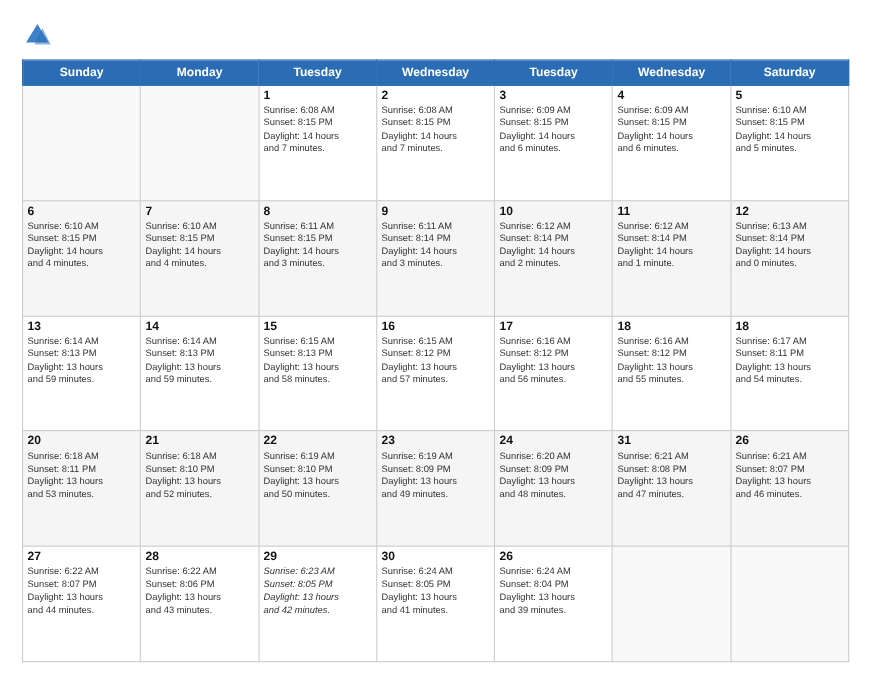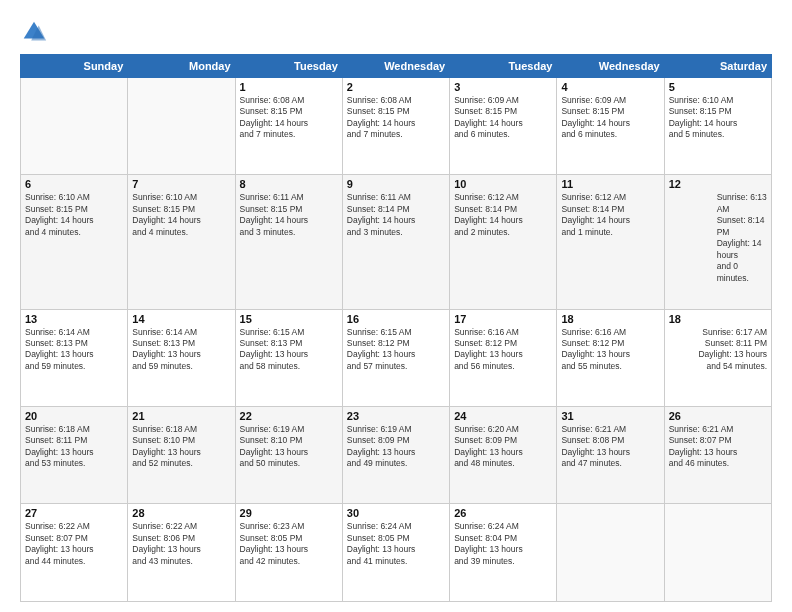--- a/index.html
+++ b/index.html
@@ -66,21 +66,21 @@
       border-collapse: collapse;
       width: 100%;
       table-layout: fixed;
     }
     .calendar th {
       background: #2a6db5;
       color: #fff;
       font-size: 11px;
       font-weight: bold;
       padding: 5px 4px;
-      text-align: right;
+      text-align: center;
       border: 1px solid #2a6db5;
     }
     .calendar td {
       border: 1px solid #ccc;
       vertical-align: top;
       padding: 3px 4px;
       font-size: 9px;
       color: #333;
       height: 82px;
     }
@@ -214,21 +214,21 @@
           </td>
           <td>
             <span class="day-num">11</span>
             <div class="day-info" style="white-space: pre-line;">Sunrise: 6:12 AM
 Sunset: 8:14 PM
 Daylight: 14 hours
 and 1 minute.</div>
           </td>
           <td>
             <span class="day-num">12</span>
-            <div class="day-info" style="white-space: pre-line; margin-left: 48px;">Sunrise: 6:13 AM
+            <div class="day-info" style="white-space: pre-line;">Sunrise: 6:13 AM
 Sunset: 8:14 PM
 Daylight: 14 hours
 and 0 minutes.</div>
           </td>
         </tr>
         <tr>
           <td>
             <span class="day-num">13</span>
             <div class="day-info" style="white-space: pre-line;">Sunrise: 6:14 AM
 Sunset: 8:13 PM
@@ -265,21 +265,21 @@
           </td>
           <td>
             <span class="day-num">18</span>
             <div class="day-info" style="white-space: pre-line;">Sunrise: 6:16 AM
 Sunset: 8:12 PM
 Daylight: 13 hours
 and 55 minutes.</div>
           </td>
           <td>
             <span class="day-num">18</span>
-            <div class="day-info" style="white-space: pre-line; text-align: right;">Sunrise: 6:17 AM
+            <div class="day-info" style="white-space: pre-line;">Sunrise: 6:17 AM
 Sunset: 8:11 PM
 Daylight: 13 hours
 and 54 minutes.</div>
           </td>
         </tr>
         <tr class="shaded-row">
           <td>
             <span class="day-num">20</span>
             <div class="day-info" style="white-space: pre-line;">Sunrise: 6:18 AM
 Sunset: 8:11 PM
@@ -339,21 +339,21 @@
           </td>
           <td>
             <span class="day-num">28</span>
             <div class="day-info" style="white-space: pre-line;">Sunrise: 6:22 AM
 Sunset: 8:06 PM
 Daylight: 13 hours
 and 43 minutes.</div>
           </td>
           <td>
             <span class="day-num">29</span>
-            <div class="day-info" style="white-space: pre-line;">Sunrise: 6:23 AM
+            <div class="day-info" style="white-space: pre-line; font-style: italic;">Sunrise: 6:23 AM
 Sunset: 8:05 PM
 Daylight: 13 hours
 and 42 minutes.</div>
           </td>
           <td>
             <span class="day-num">30</span>
             <div class="day-info" style="white-space: pre-line;">Sunrise: 6:24 AM
 Sunset: 8:05 PM
 Daylight: 13 hours
 and 41 minutes.</div>

